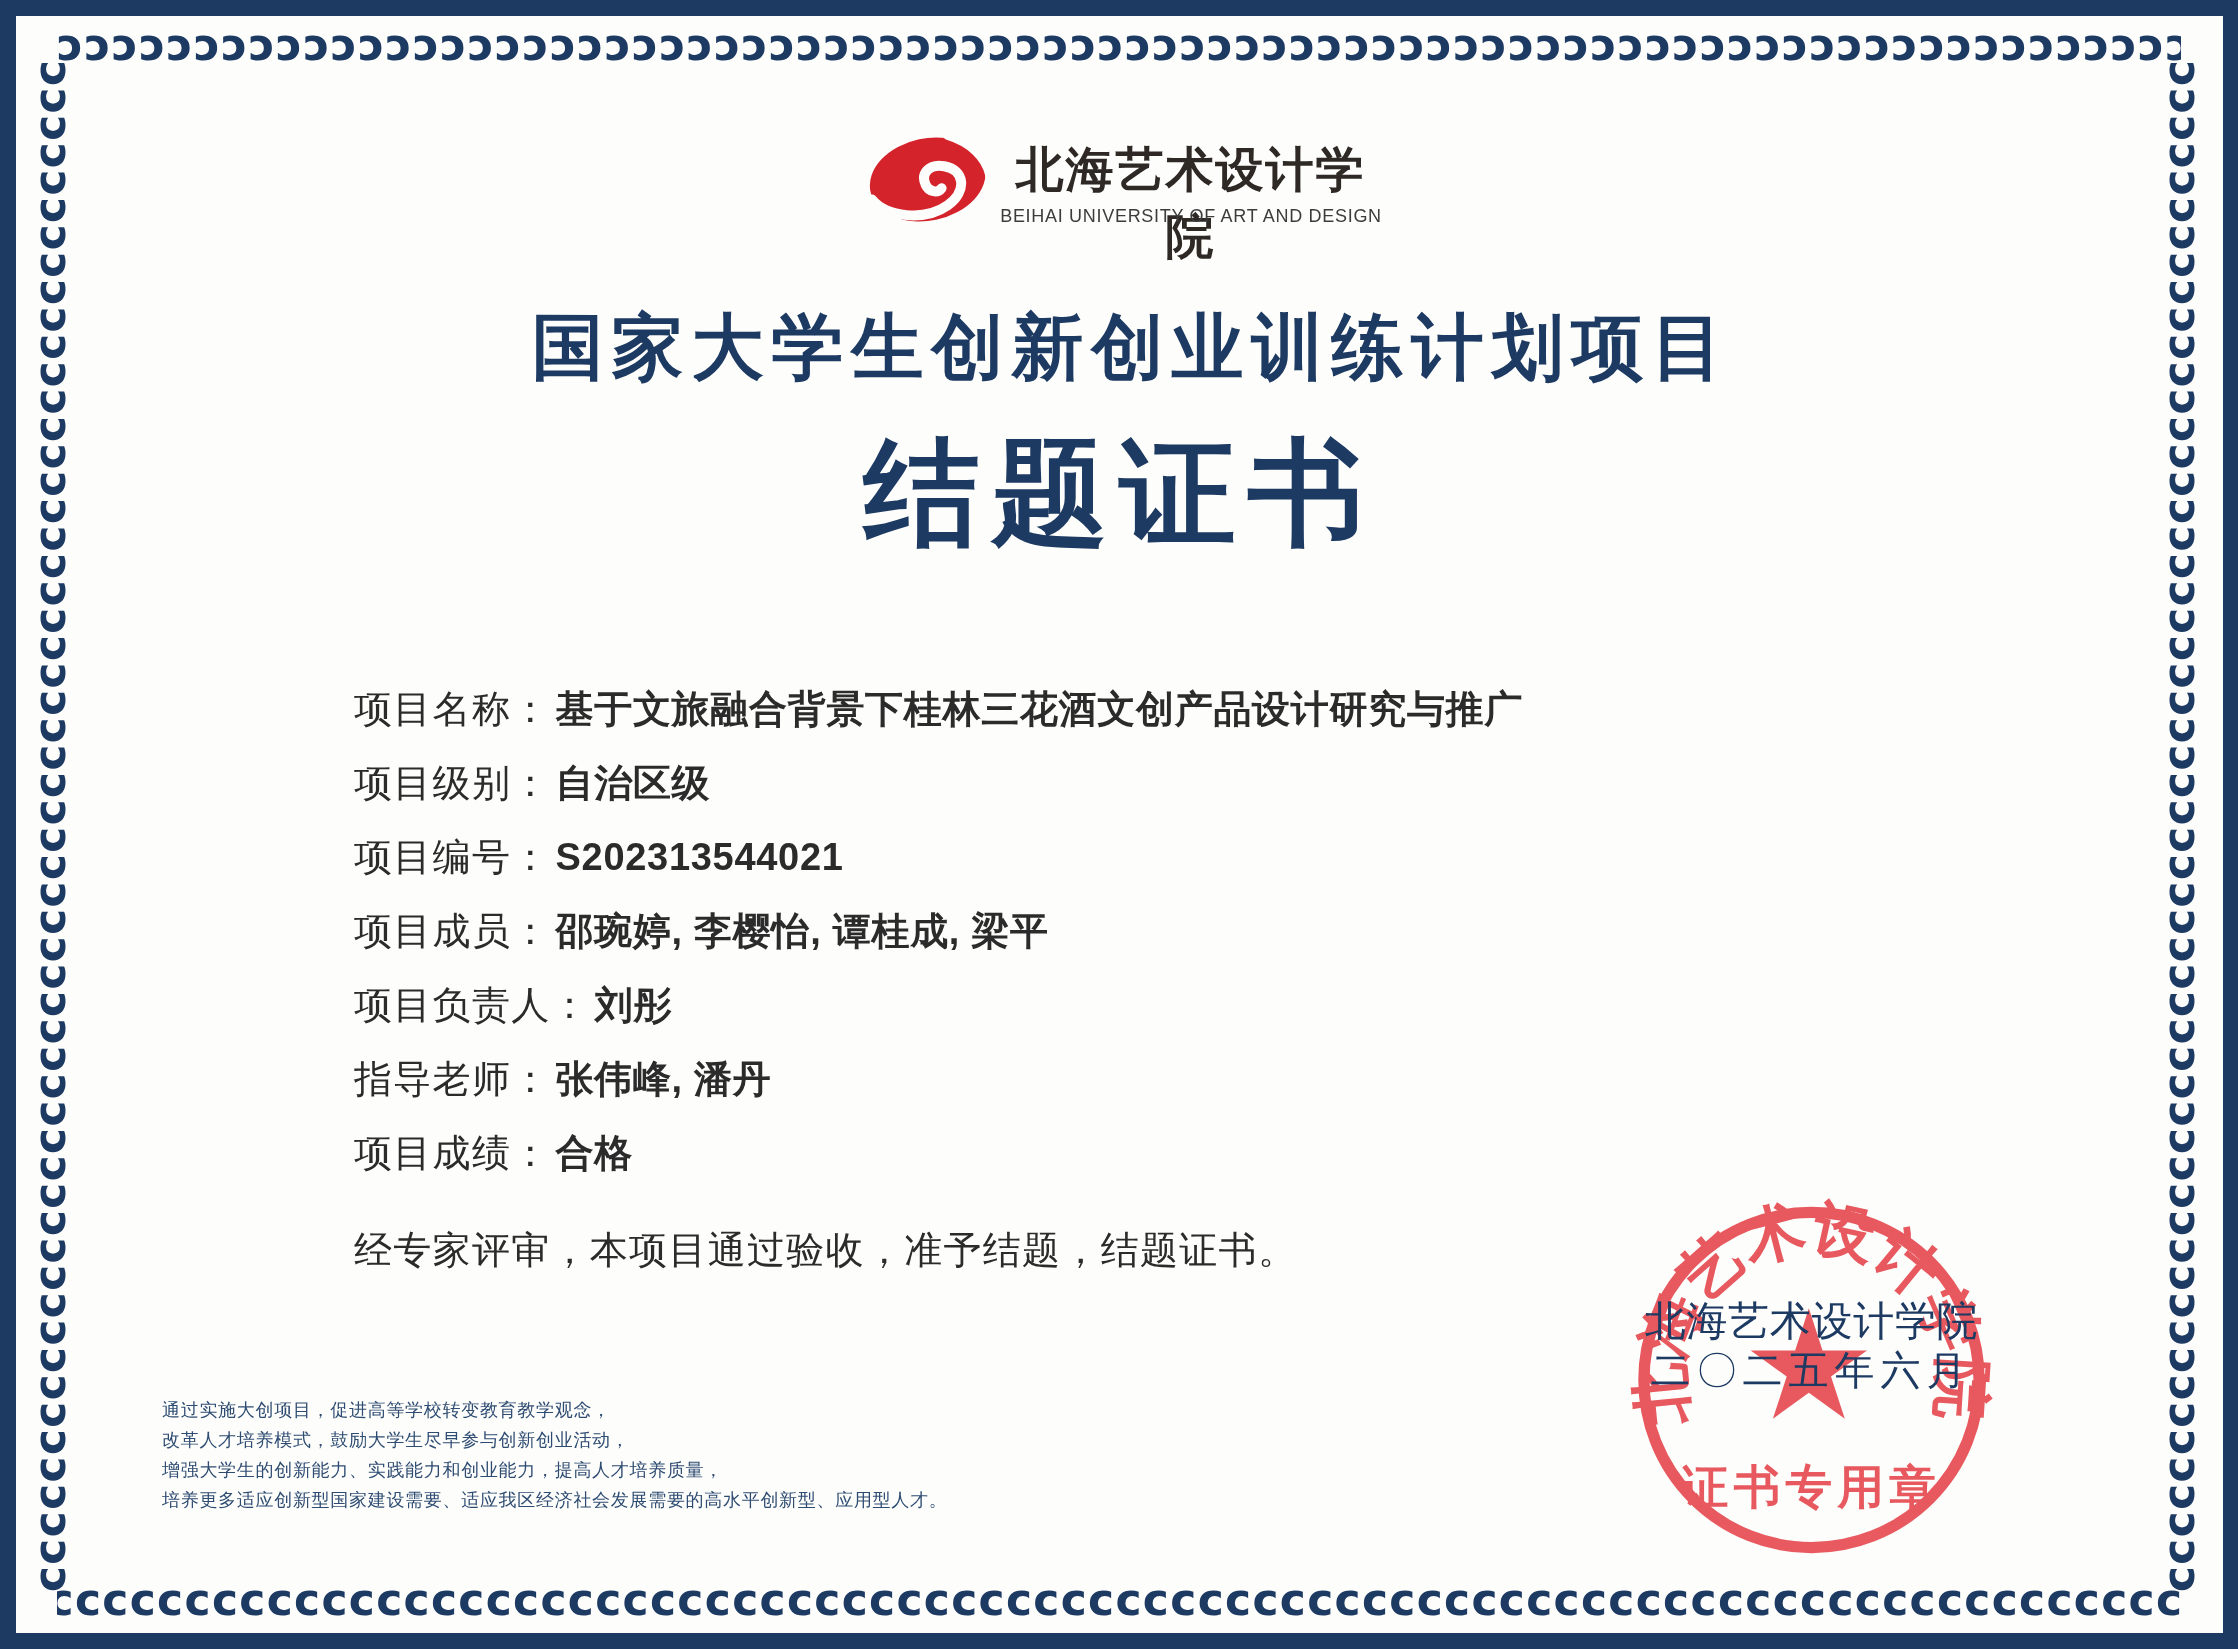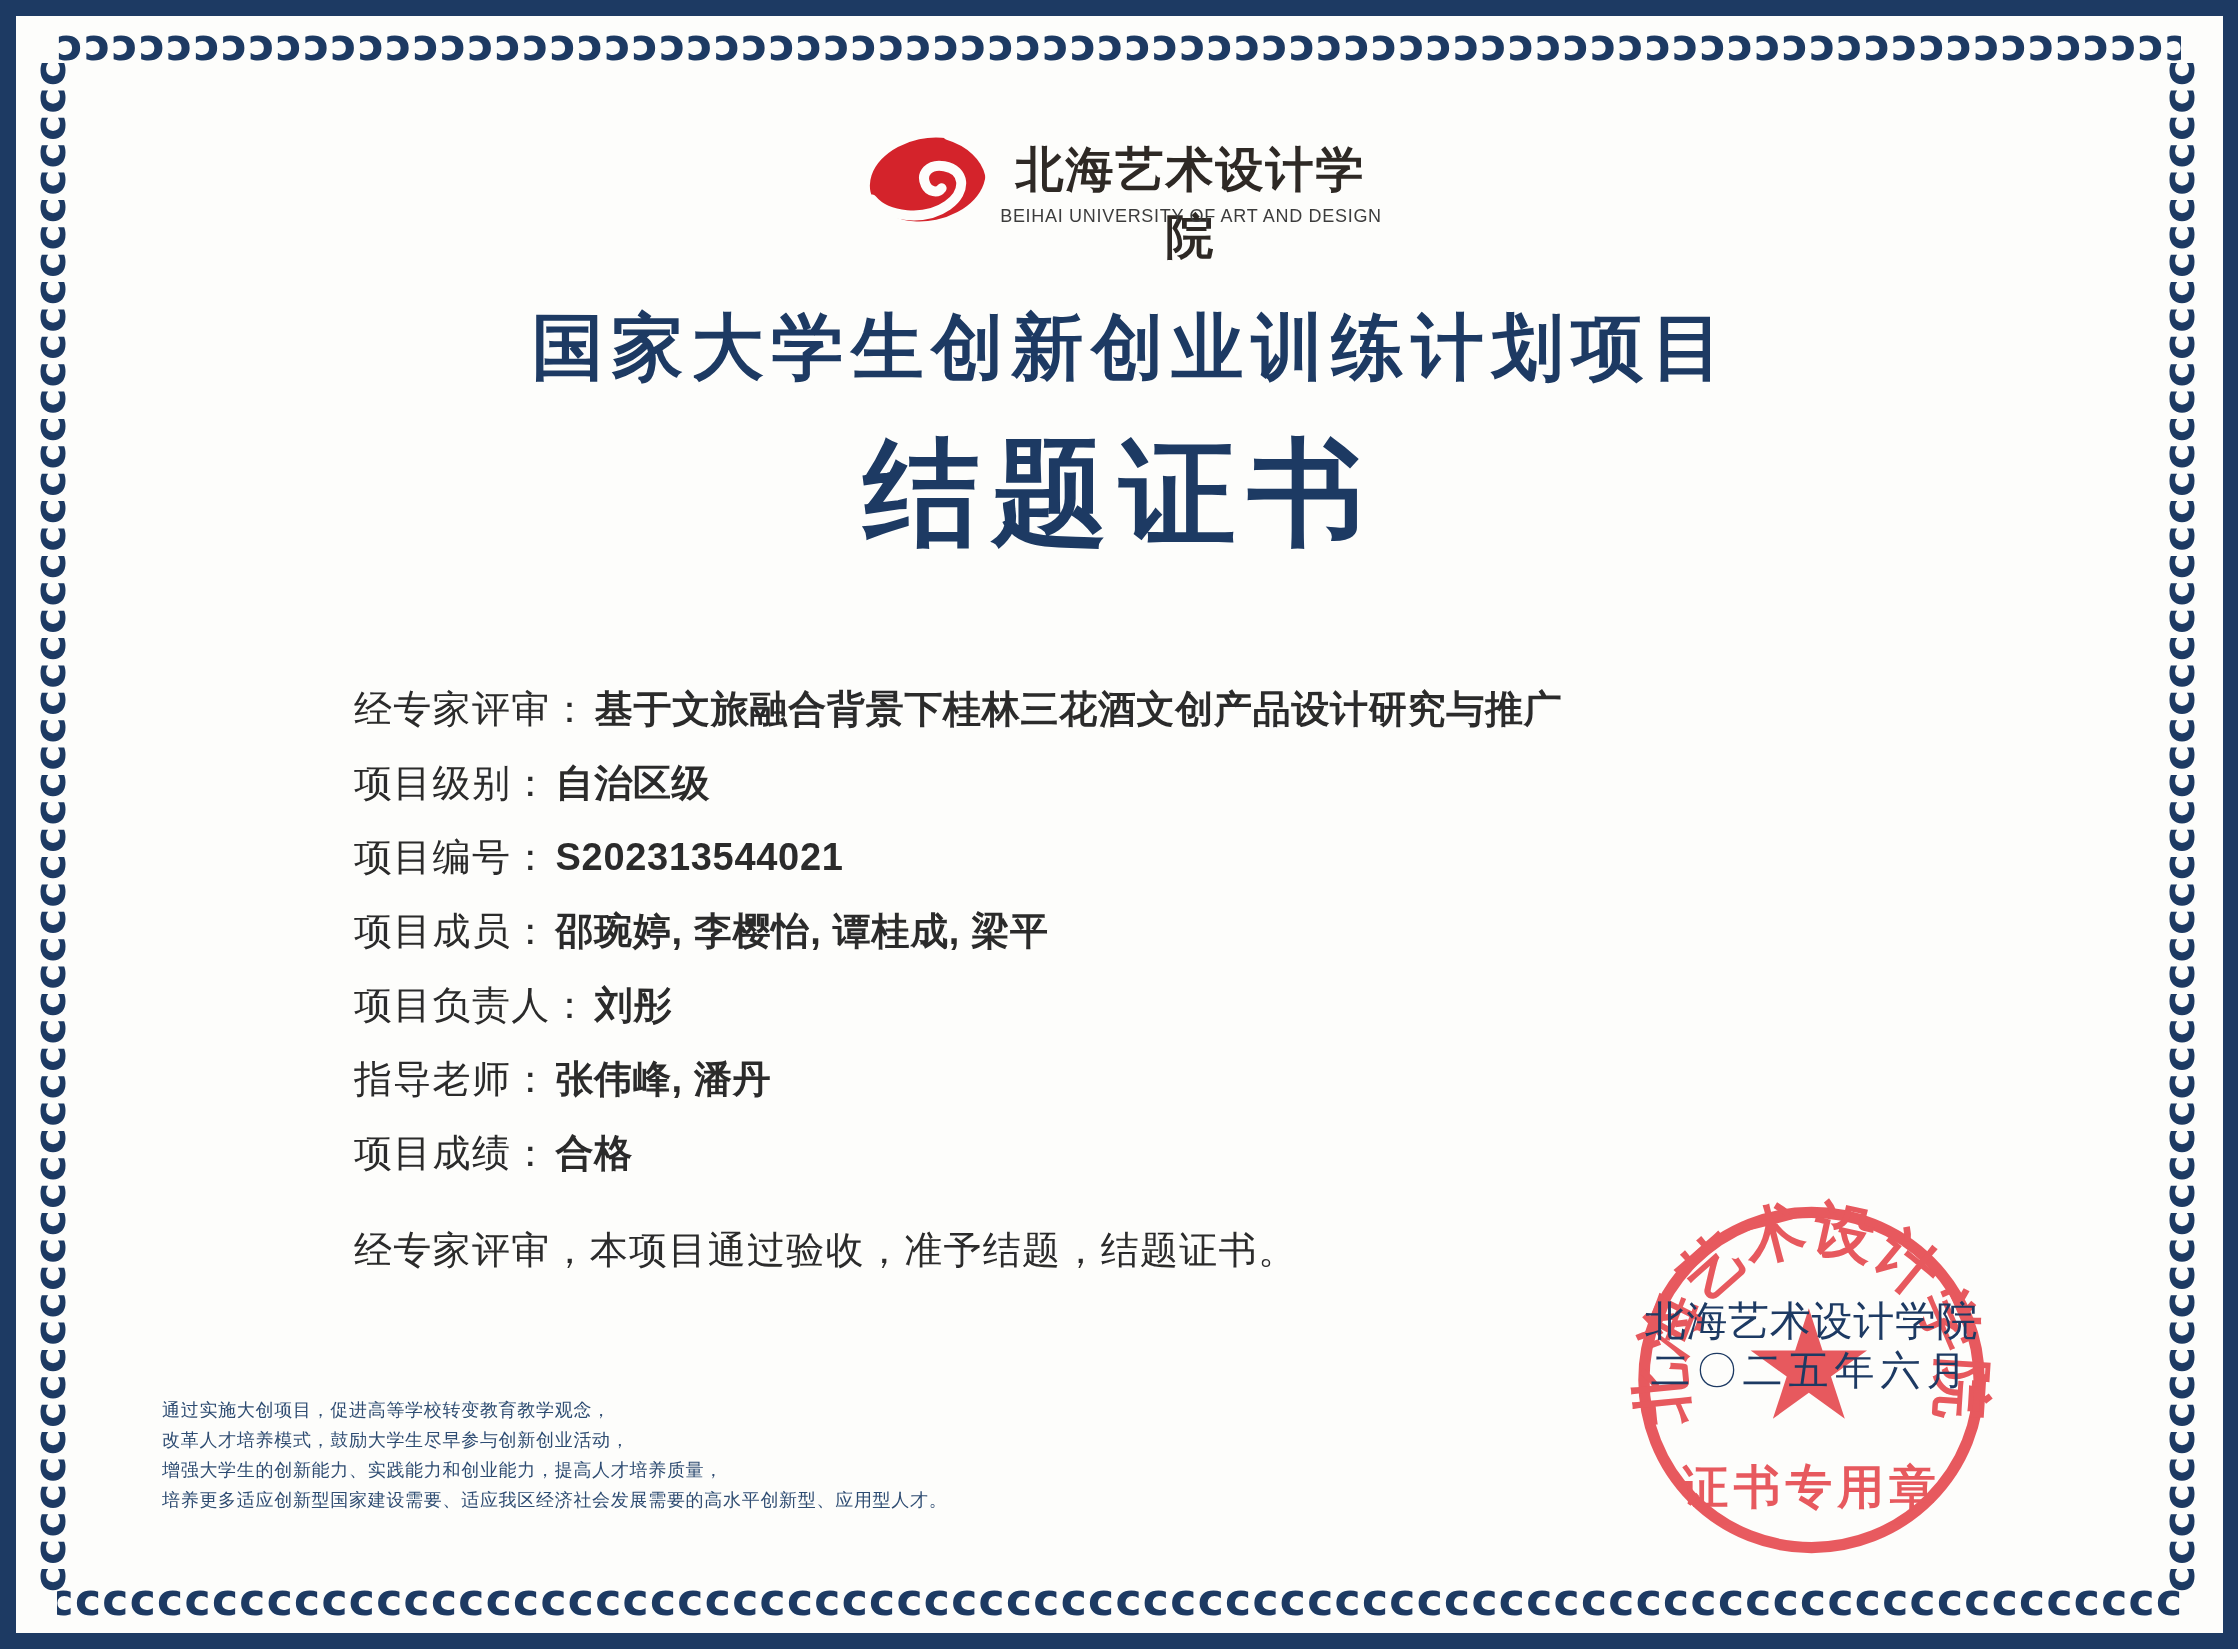--- a/index.html
+++ b/index.html
@@ -95,21 +95,21 @@
     <path d="M 124 5 C 157 15 180 37 186 63" stroke="#fdfdfb" stroke-width="11" fill="none" stroke-linecap="round"></path>
   </svg>
   <div class="logo-callig">北海艺术设计学院</div>
   <div class="logo-english">BEIHAI UNIVERSITY OF ART AND DESIGN</div>
 
   <div class="title title1">国家大学生创新创业训练计划项目</div>
   <div class="title title2">结题证书</div>
 
   <div class="fields">
     <div class="frow">
-      <span class="flabel">经专家评审：</span>
+      <span class="flabel">项目名称：</span>
       <span class="fvalue">基于文旅融合背景下桂林三花酒文创产品设计研究与推广</span>
     </div>
     <div class="frow">
       <span class="flabel">项目级别：</span>
       <span class="fvalue">自治区级</span>
     </div>
     <div class="frow">
       <span class="flabel">项目编号：</span>
       <span class="fvalue">S202313544021</span>
     </div>

